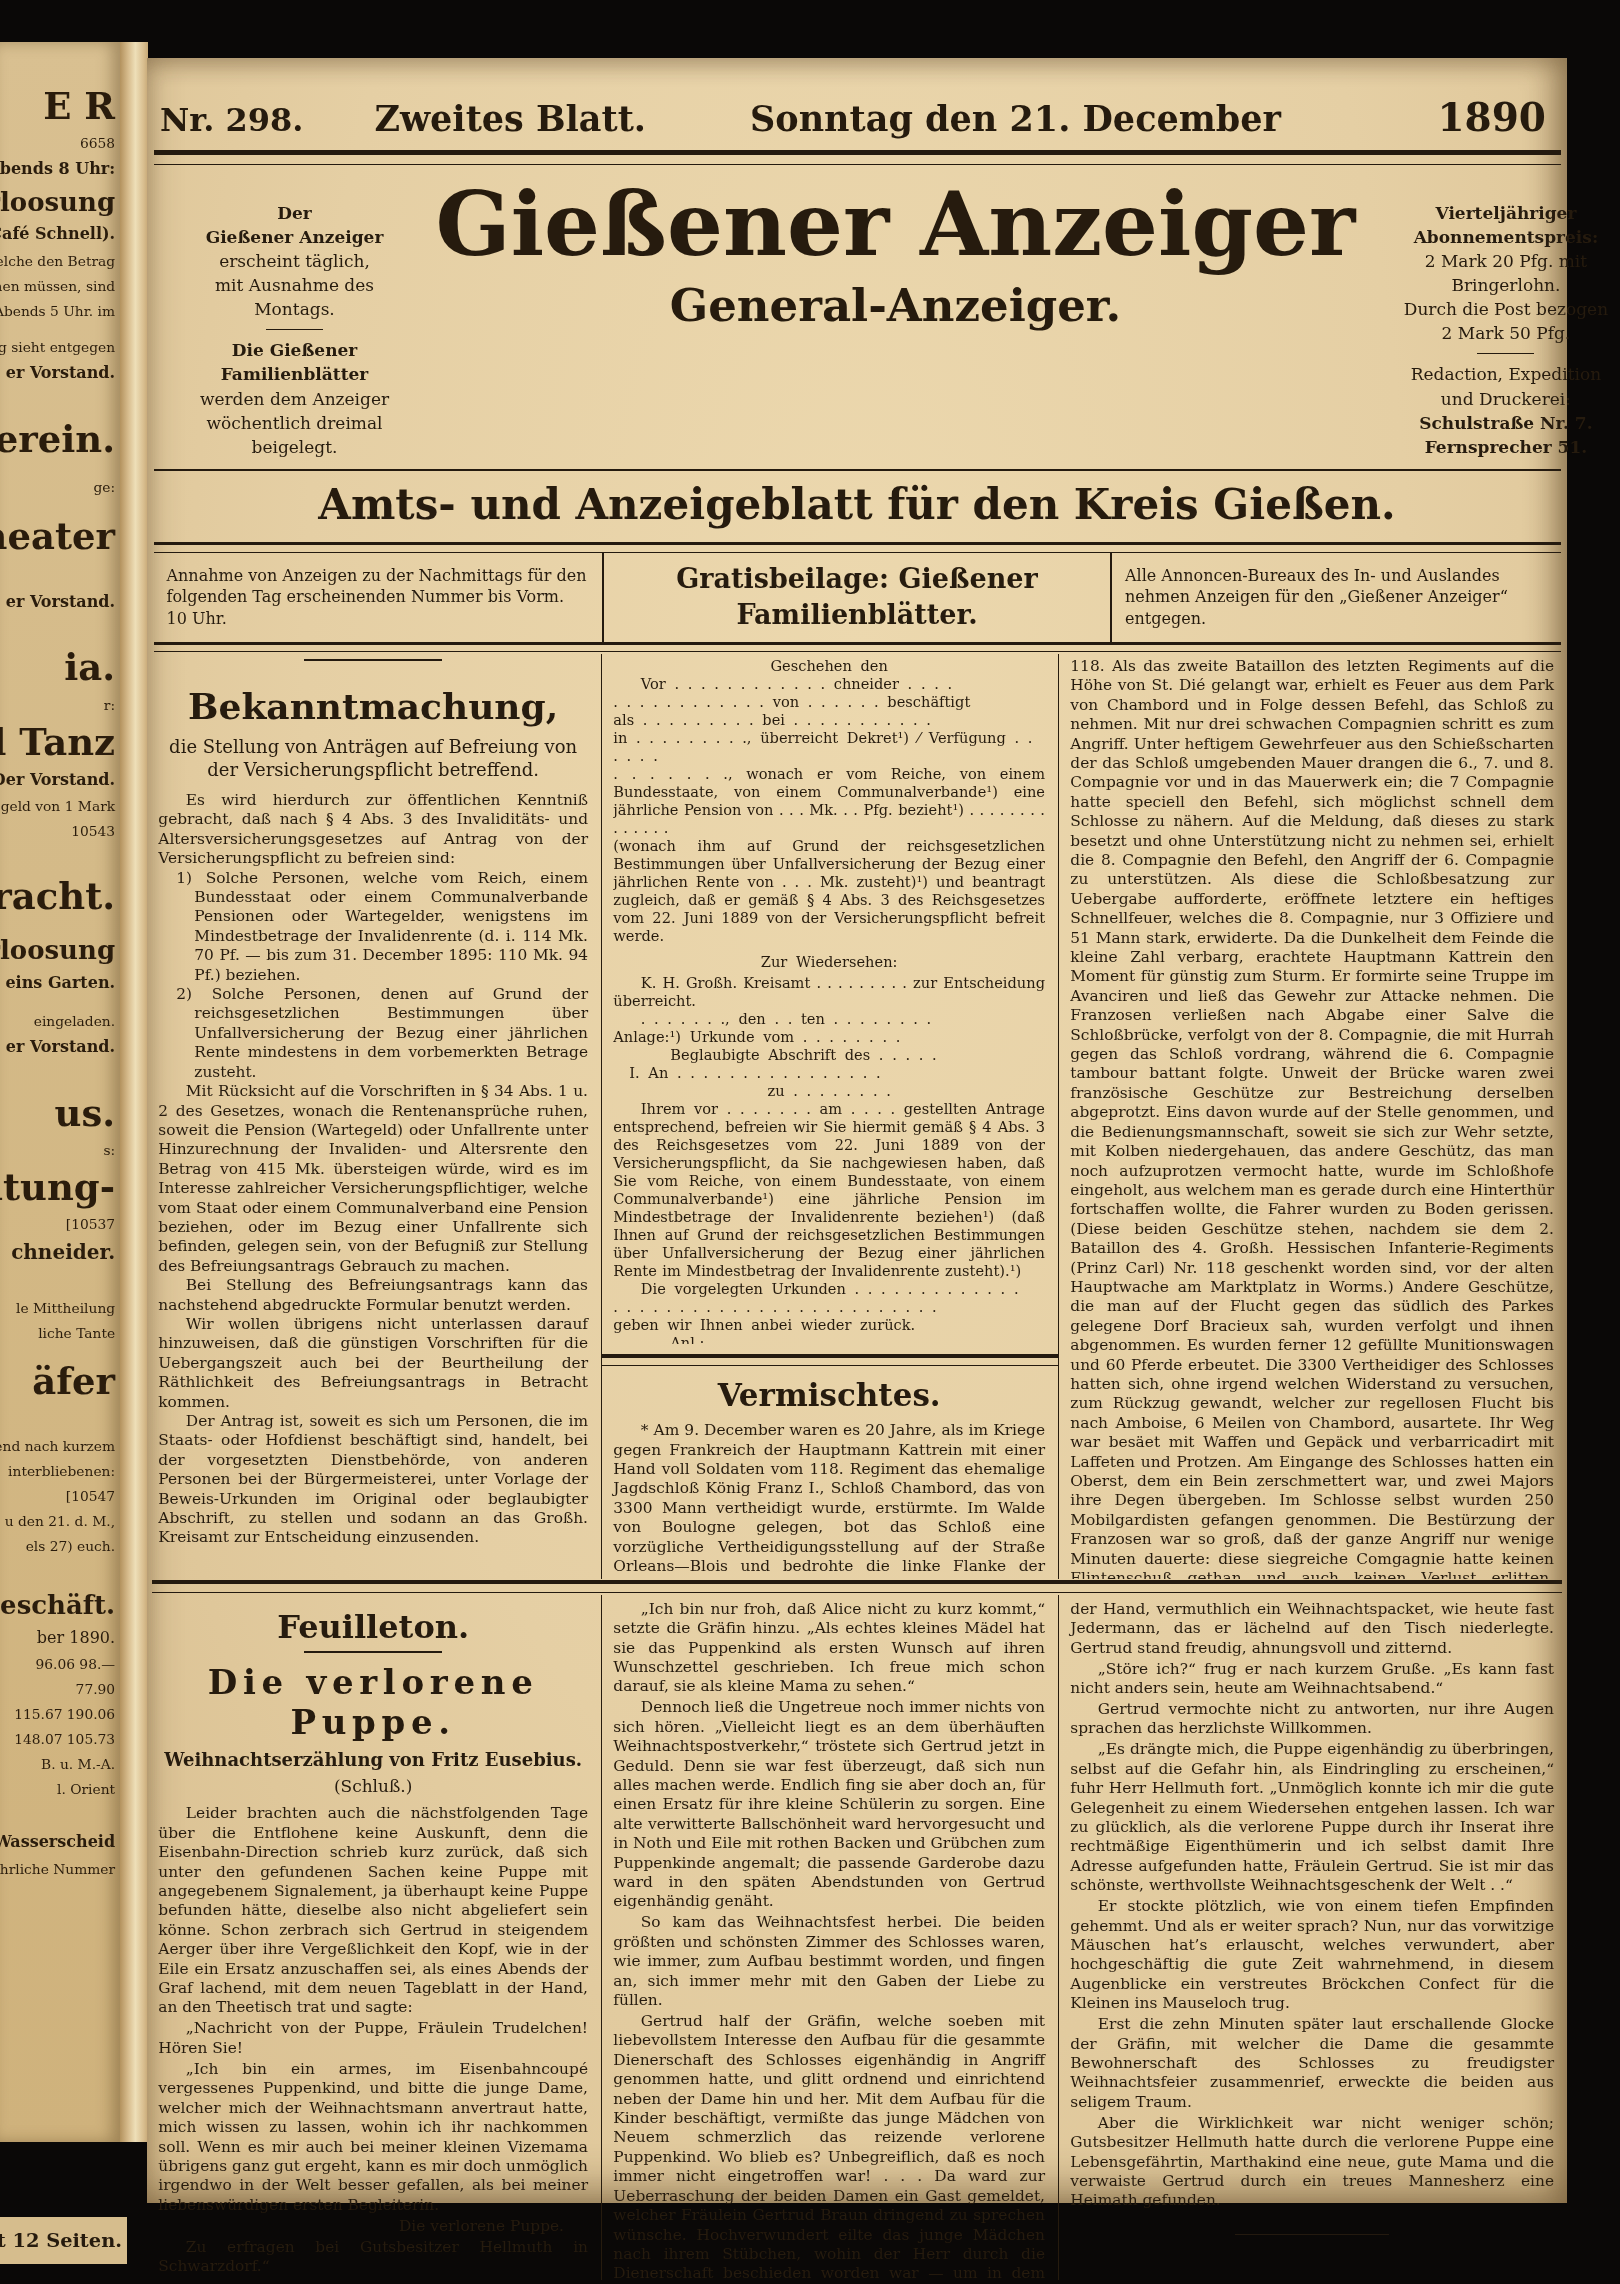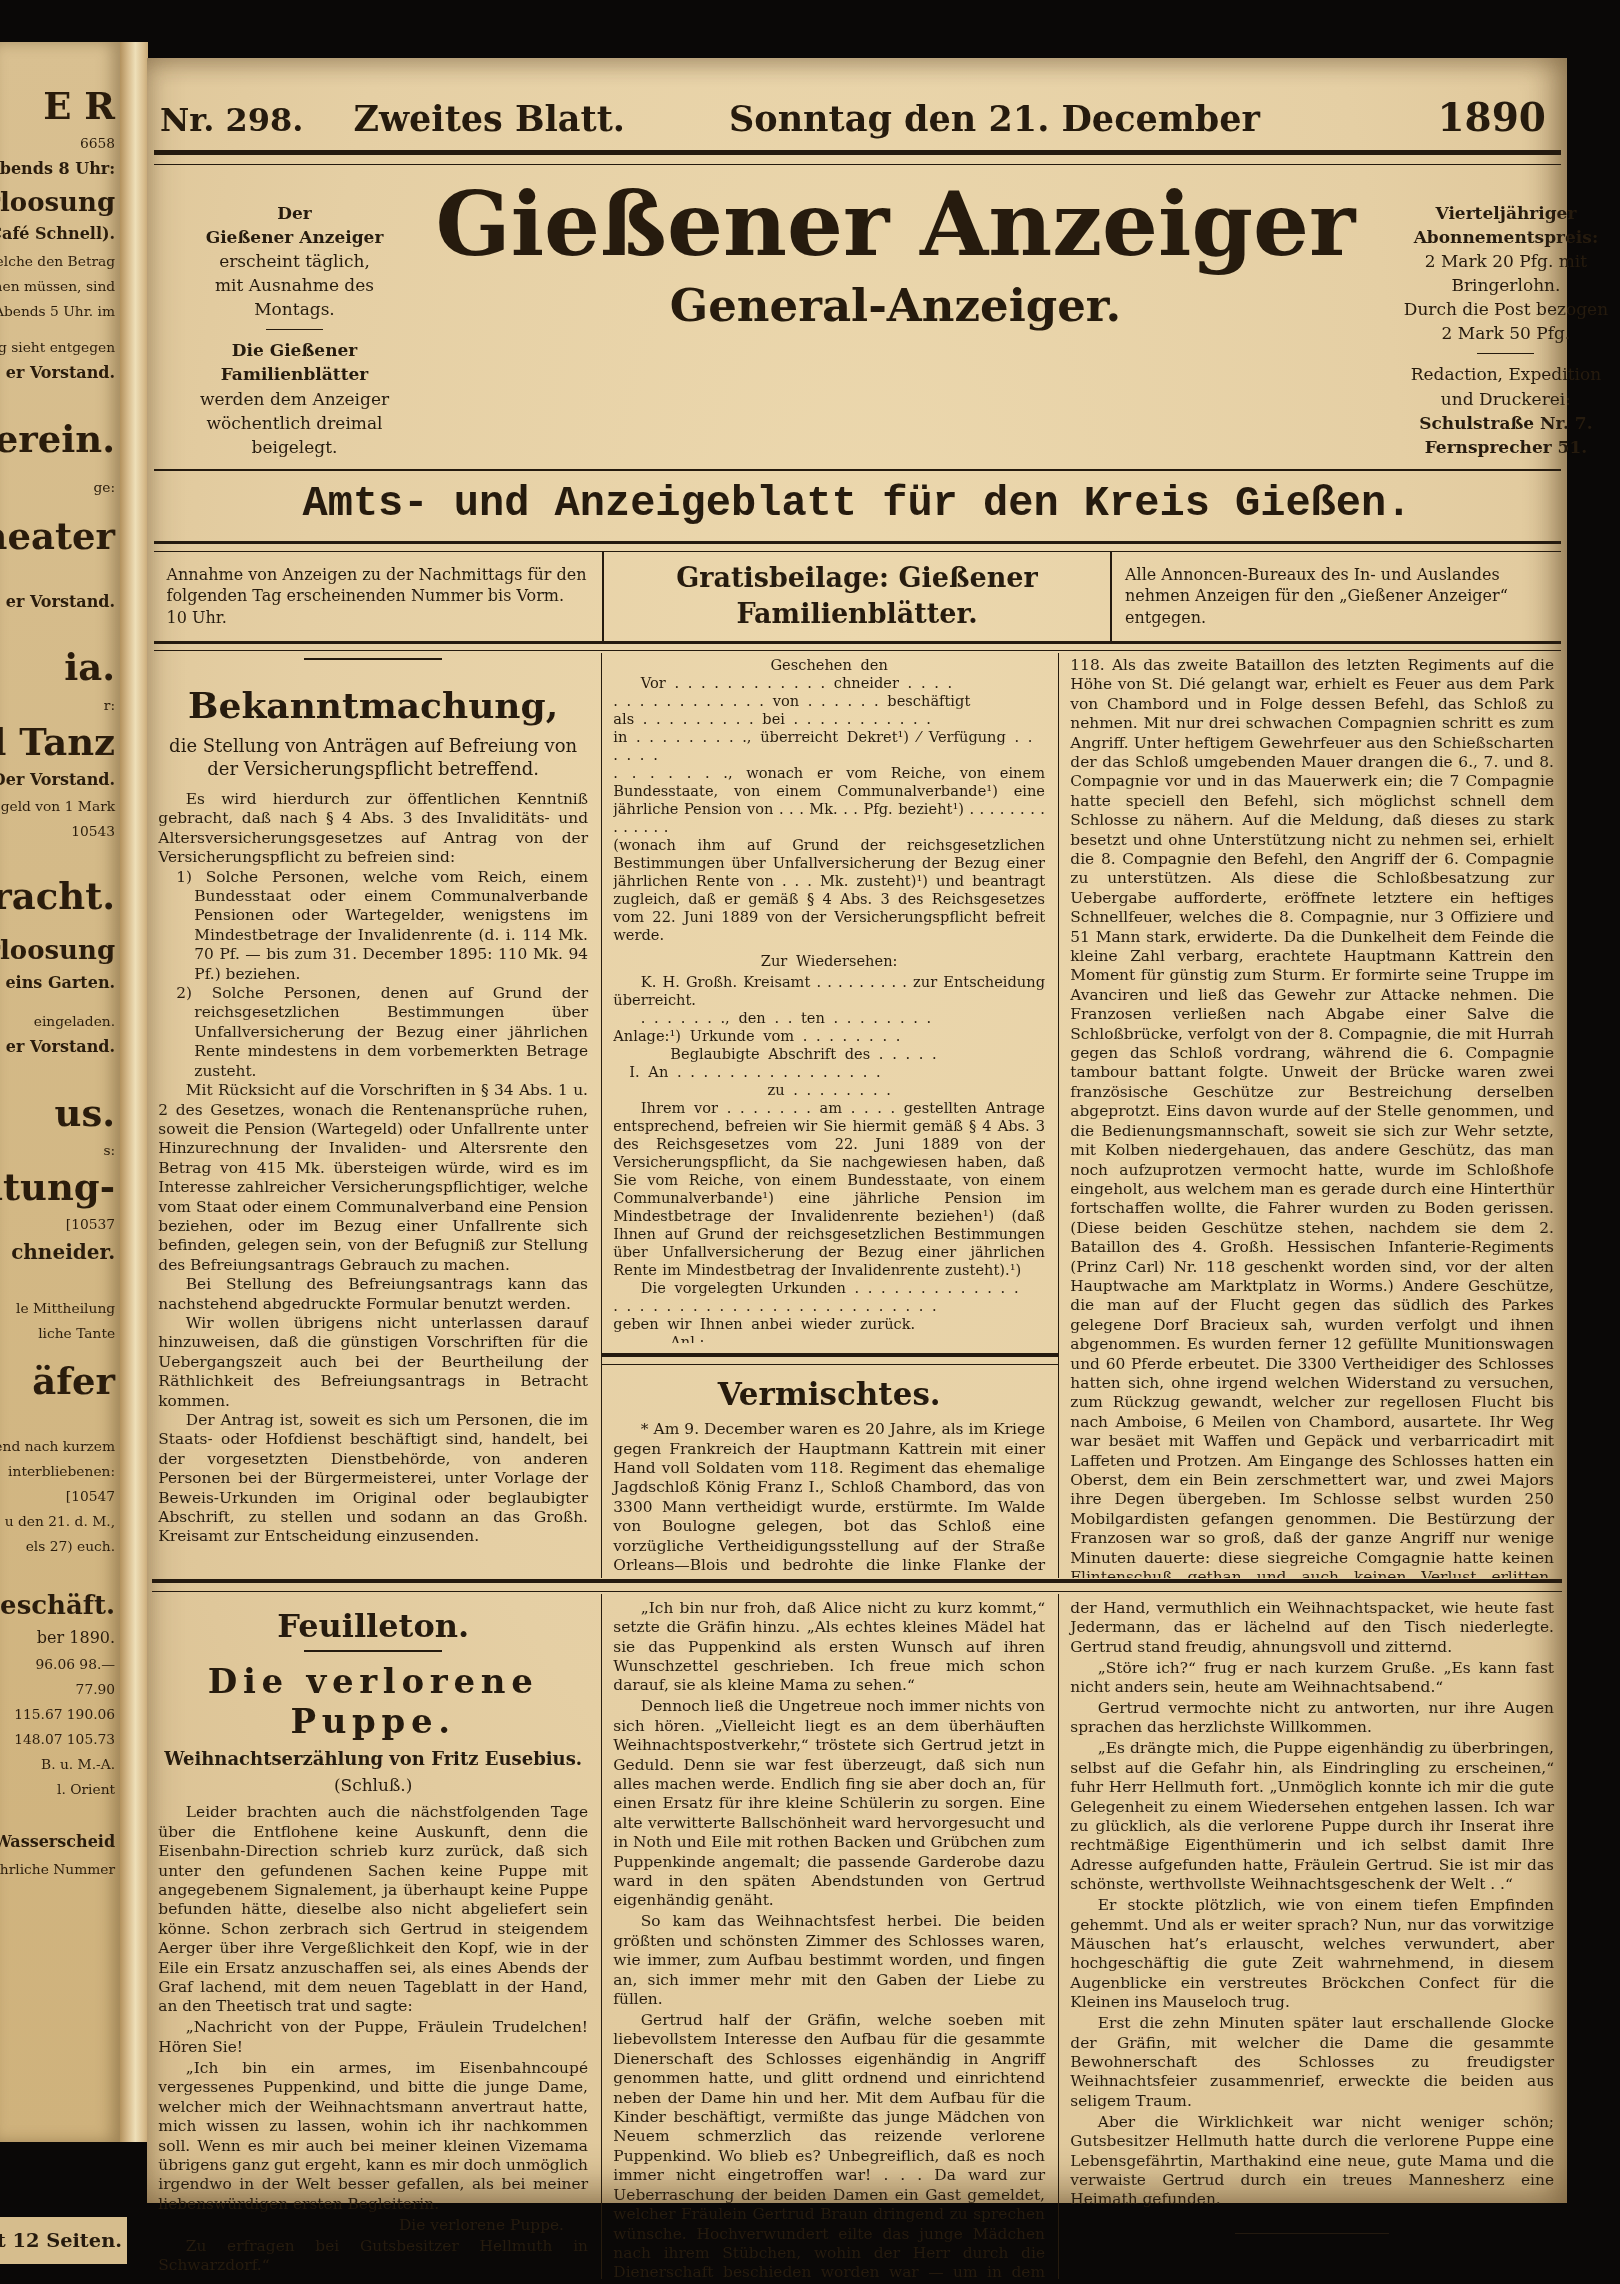--- a/index.html
+++ b/index.html
@@ -22,34 +22,34 @@
   
   .spine{position:absolute;left:120px;top:42px;width:27.5px;height:2100px;
     background:linear-gradient(90deg,#b3925e,#d8bd8e 30%,#eedfb8 55%,#d8bd8e 85%,#c7a976);}
   
   .page{position:absolute;left:147px;top:58px;width:1420px;height:2145px;
     background:radial-gradient(ellipse at 50% 28%,#ecd8ae 0%,#e5cfa4 55%,#d9bf90 100%);
     box-shadow:inset -16px 0 27.5px rgba(70,45,15,.30), inset 0 -21px 36px rgba(70,45,15,.30),
                inset 0 8px 19.4px rgba(70,45,15,.18);}
   .issue-row{display:flex;align-items:baseline;padding:36px 21px 9.7px 13px;}
   .issue{font-size:32px;font-weight:bold;}
-  .edition{font-size:35px;font-weight:bold;margin-left:50px;}
+  .edition{font-size:35px;font-weight:bold;margin-left:71px;}
   .idate{font-size:35px;font-weight:bold;margin-left:104px;}
   .year{font-size:39px;font-weight:bold;margin-left:auto;}
   .rule-heavy{height:9.7px;border-top:5.7px solid #241a0f;border-bottom:1.6px solid #241a0f;margin:0 6.5px;}
   .rule-dbl{height:6.5px;border-top:3.2px solid #241a0f;border-bottom:1.6px solid #241a0f;margin:0 6.5px;}
   .rule-thin{border-top:2.4px solid #241a0f;margin:6.5px 6.5px 0;}
   
   .masthead{display:grid;grid-template-columns:282px 1fr 301px;padding:11.3px 6.5px 3.2px;}
   .mast-side{font-size:17px;line-height:1.42;text-align:center;padding-top:24px;}
   .mast-side .dv{width:57px;border-top:1.6px solid #241a0f;margin:8px auto;height:0;}
   .mast-center{text-align:center;}
   .paper-title{margin:1.6px 0 0;font-size:88px;font-weight:bold;line-height:1.05;white-space:nowrap;}
   .paper-subtitle{font-size:45px;font-weight:bold;margin-top:8px;}
-  .banner{text-align:center;font-weight:bold;font-size:42px;padding:9.7px 0 13px;font-family:Liberation Mono, monospace;}
+  .banner{text-align:center;font-weight:bold;font-size:42px;padding:9.7px 0 13px;}
   
   .info-strip{display:grid;grid-template-columns:1fr 510px 1fr;margin:0 6.5px;}
   .info-cell{padding:8px 13px;font-size:16px;line-height:1.35;display:flex;align-items:center;}
   .info-center{border-left:2.4px solid #241a0f;border-right:2.4px solid #241a0f;
     justify-content:center;font-size:27px;font-weight:bold;text-align:center;}
   
   .body-grid{display:grid;grid-template-columns:454px 458px 1fr;height:925px;overflow:hidden;margin-top:1.6px;}
   .col{padding:3.2px 13px 0 11.3px;overflow:hidden;}
   .mid{border-left:1.6px solid #261b0e;border-right:1.6px solid #261b0e;}
   .sec-head{font-size:32px;font-weight:bold;text-align:center;margin:9.7px 0 4.9px;}

